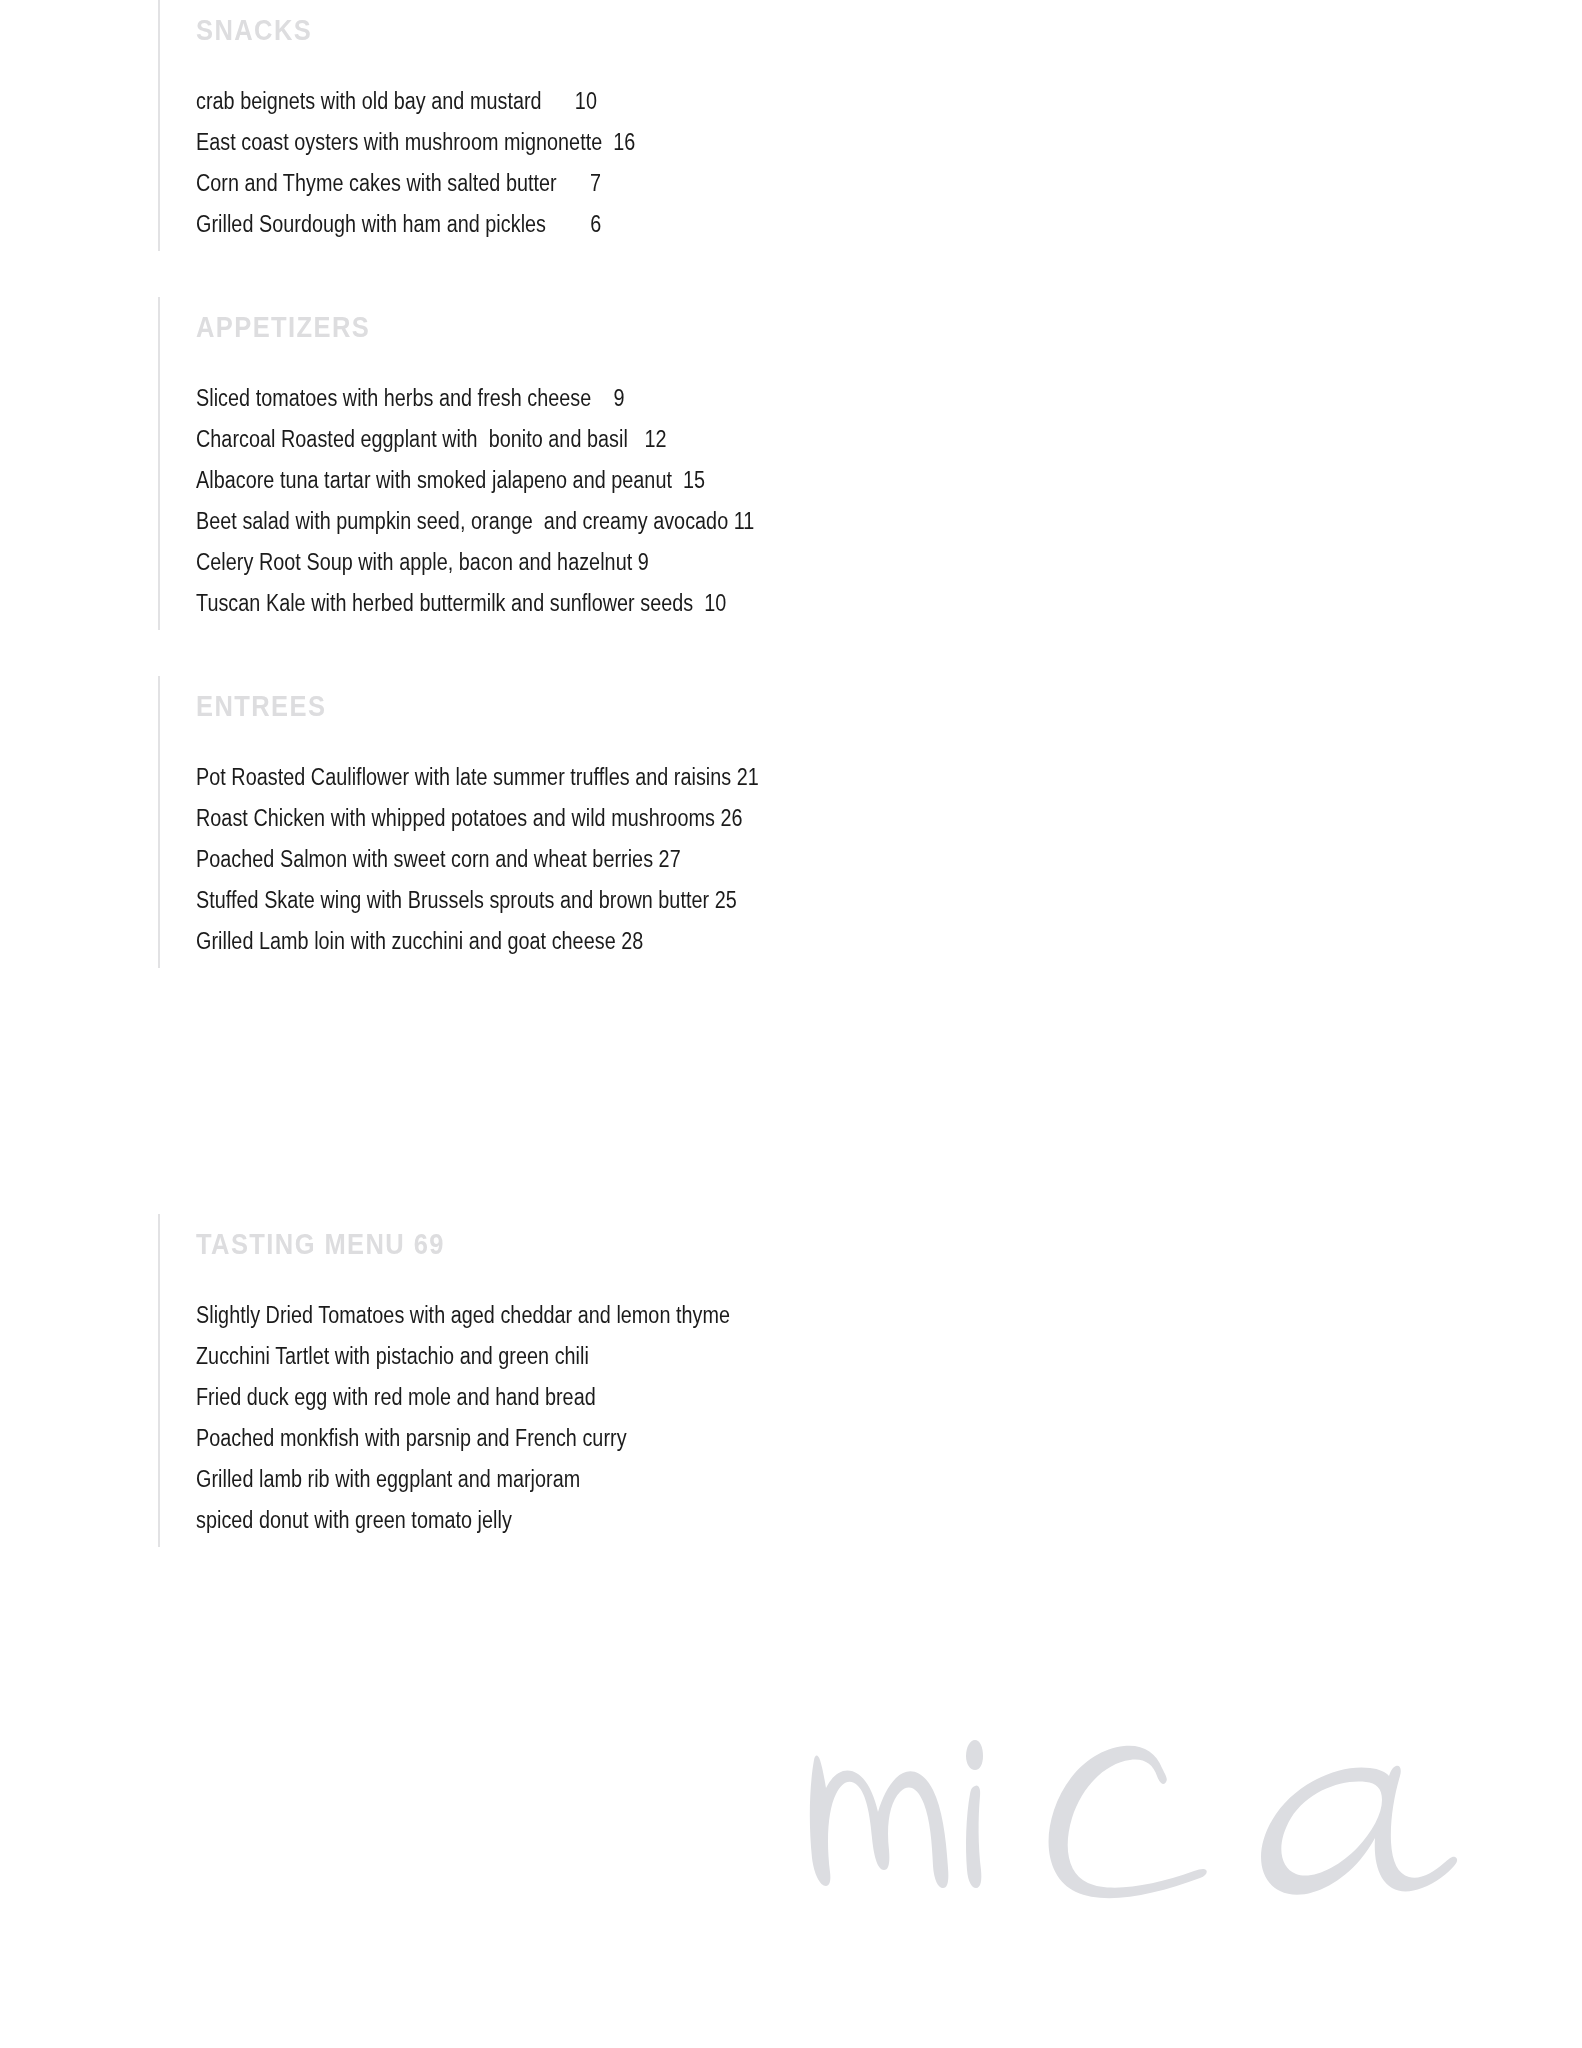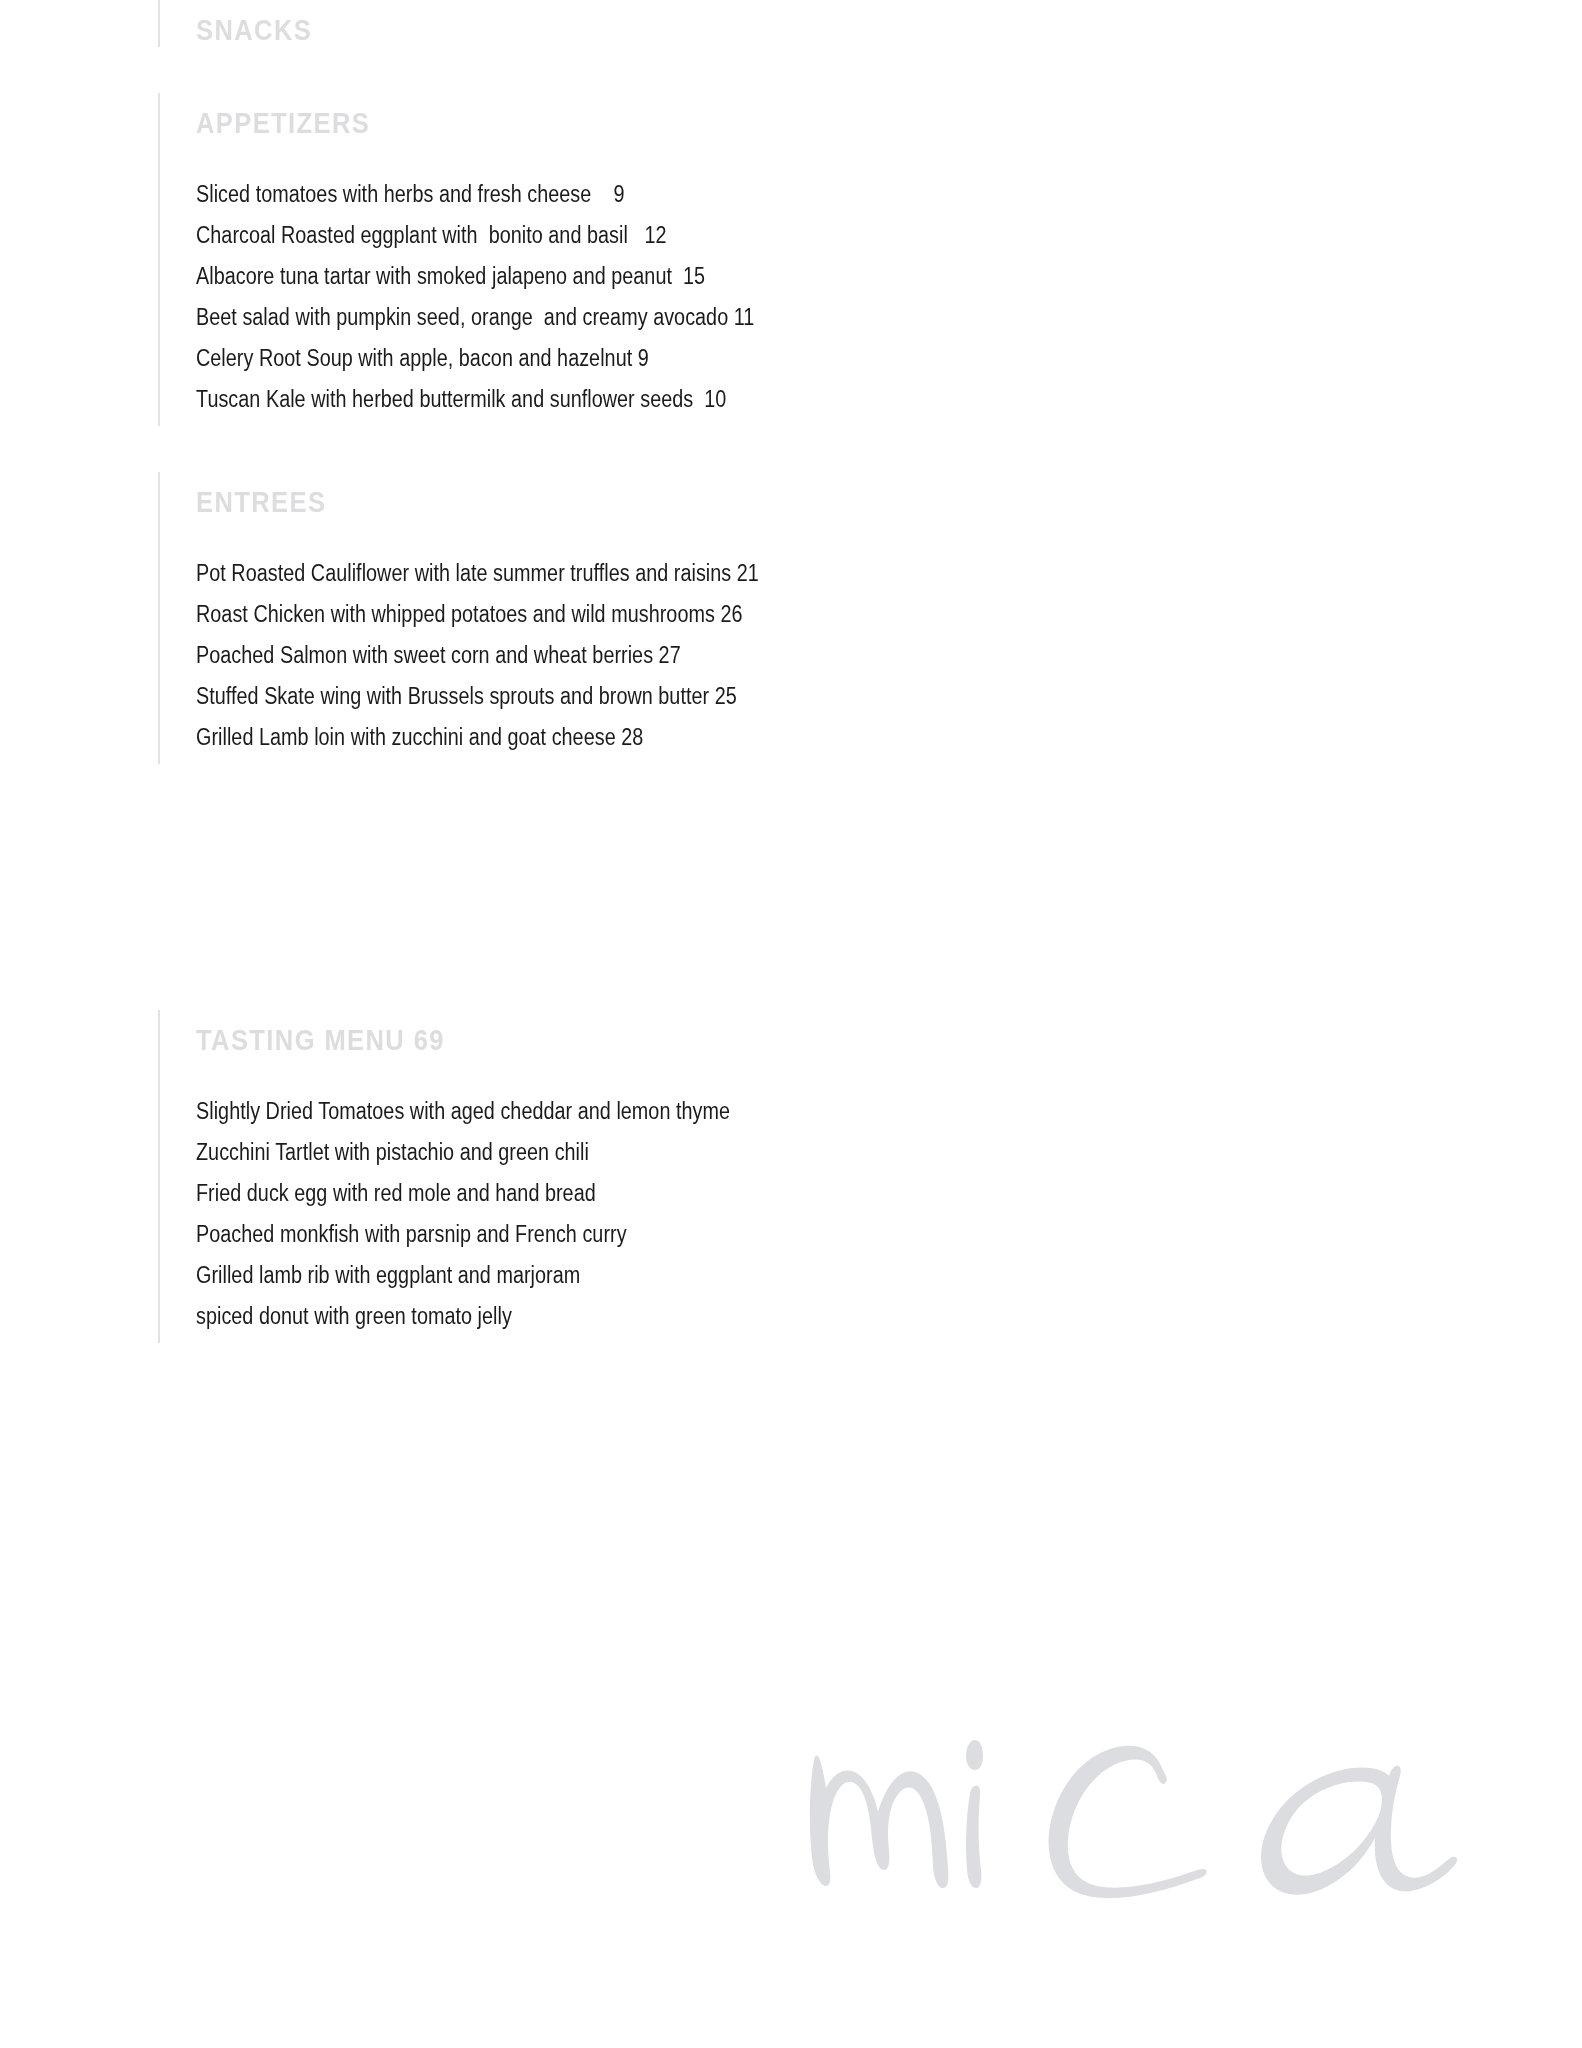--- a/index.html
+++ b/index.html
@@ -94,20 +94,26 @@
 </style>
 </head>
 <body>
 
 <div class="page">
 
   <div class="menu-body">
 
     <div class="section">
       <div class="section-header">SNACKS</div>
+      <div class="items">
+        <div class="item">crab beignets with old bay and mustard      10</div>
+        <div class="item">East coast oysters with mushroom mignonette  16</div>
+        <div class="item">Corn and Thyme cakes with salted butter      7</div>
+        <div class="item">Grilled Sourdough with ham and pickles        6</div>
+      </div>
     </div>
 
     <div class="gap-sm"></div>
 
     <div class="section">
       <div class="section-header">APPETIZERS</div>
       <div class="items">
         <div class="item">Sliced tomatoes with herbs and fresh cheese    9</div>
         <div class="item">Charcoal Roasted eggplant with  bonito and basil   12</div>
         <div class="item">Albacore tuna tartar with smoked jalapeno and peanut  15</div>

